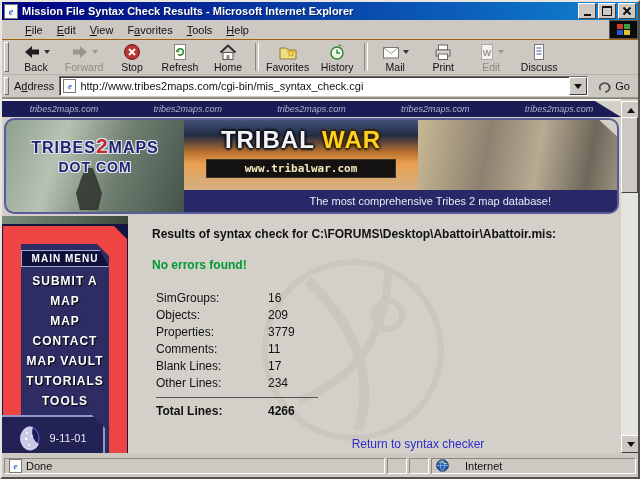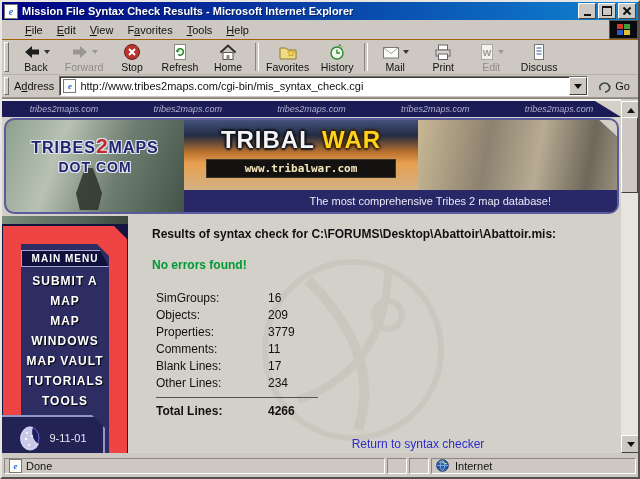--- a/index.html
+++ b/index.html
@@ -141,21 +141,21 @@
   .total-row .lbl{width:112px;}
   .return-link{position:relative;margin:19px 0 0 0;text-align:center;width:330px;margin-left:125px;}
   .return-link a{color:#2d2dcc;text-decoration:none;}
 
   
   .statusbar{height:21px;flex:0 0 21px;display:flex;align-items:center;gap:2px;padding:2px 2px 1px;background:#cdc9c2;}
   .pane{height:16px;border:1px solid;border-color:#8a8781 #fff #fff #8a8781;display:flex;align-items:center;
         font-size:11px;color:#111;padding:0 4px;box-sizing:border-box;}
   .pane-status{flex:1;gap:4px;}
   .pane-sm{width:20px;}
-  .pane-zone{width:205px;gap:6px;}
+  .pane-zone{width:205px;gap:16px;}
 </style>
 </head>
 <body>
 
 <div id="win">
 
   <div class="titlebar">
     <span class="ie-doc-icon">e</span>
     <span class="ttext">Mission File Syntax Check Results - Microsoft Internet Explorer</span>
     <span class="winbtn">
@@ -361,21 +361,21 @@
       </div>
 
       <div class="mainrow">
 
         <div class="sidebar">
           <div class="scene-strip"></div>
           <div class="menu-panel-outer">
             <div class="menu-panel">
               <div class="mm-header">MAIN MENU</div>
               <div class="sb-item">SUBMIT A MAP</div>
-              <div class="sb-item">MAP WINDOWS</div>
+              <div class="sb-item">MAP CONTACT</div>
               <div class="sb-item">MAP VAULT</div>
               <div class="sb-item">TUTORIALS</div>
               <div class="sb-item">TOOLS</div>
               <div class="sb-item">LINKS</div>
               <div class="sb-item">SUBMIT US</div>
               <div class="sb-item">FORUMS</div>
             </div>
           </div>
           <div class="date-panel">
             <svg width="24" height="28" viewBox="0 0 24 28">

